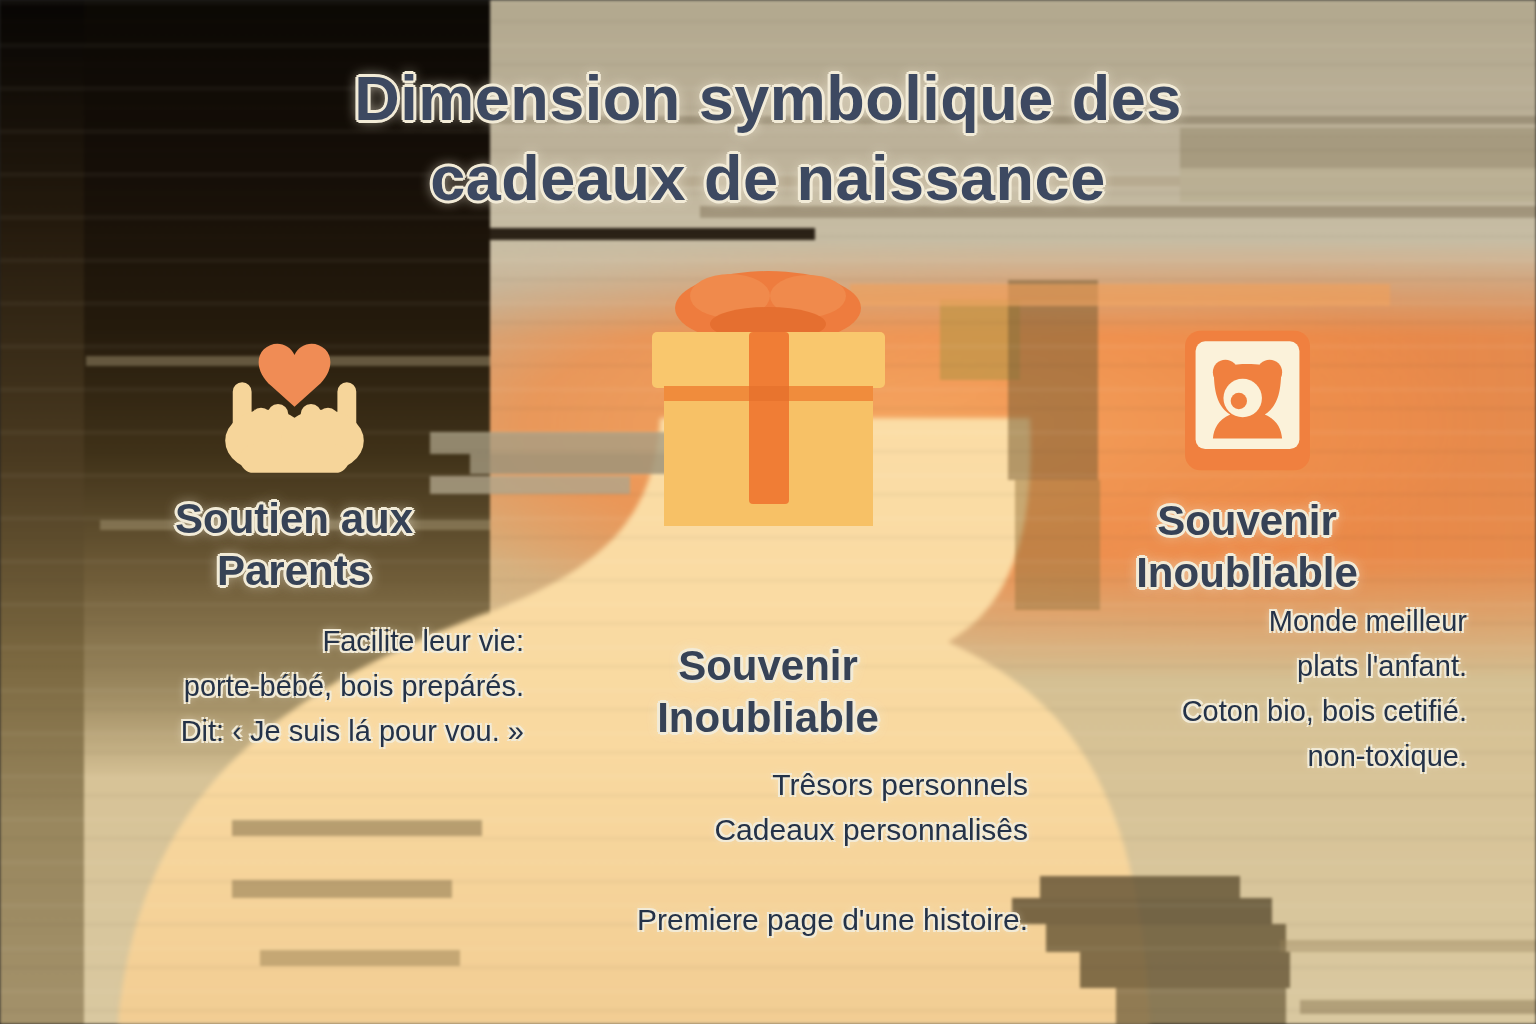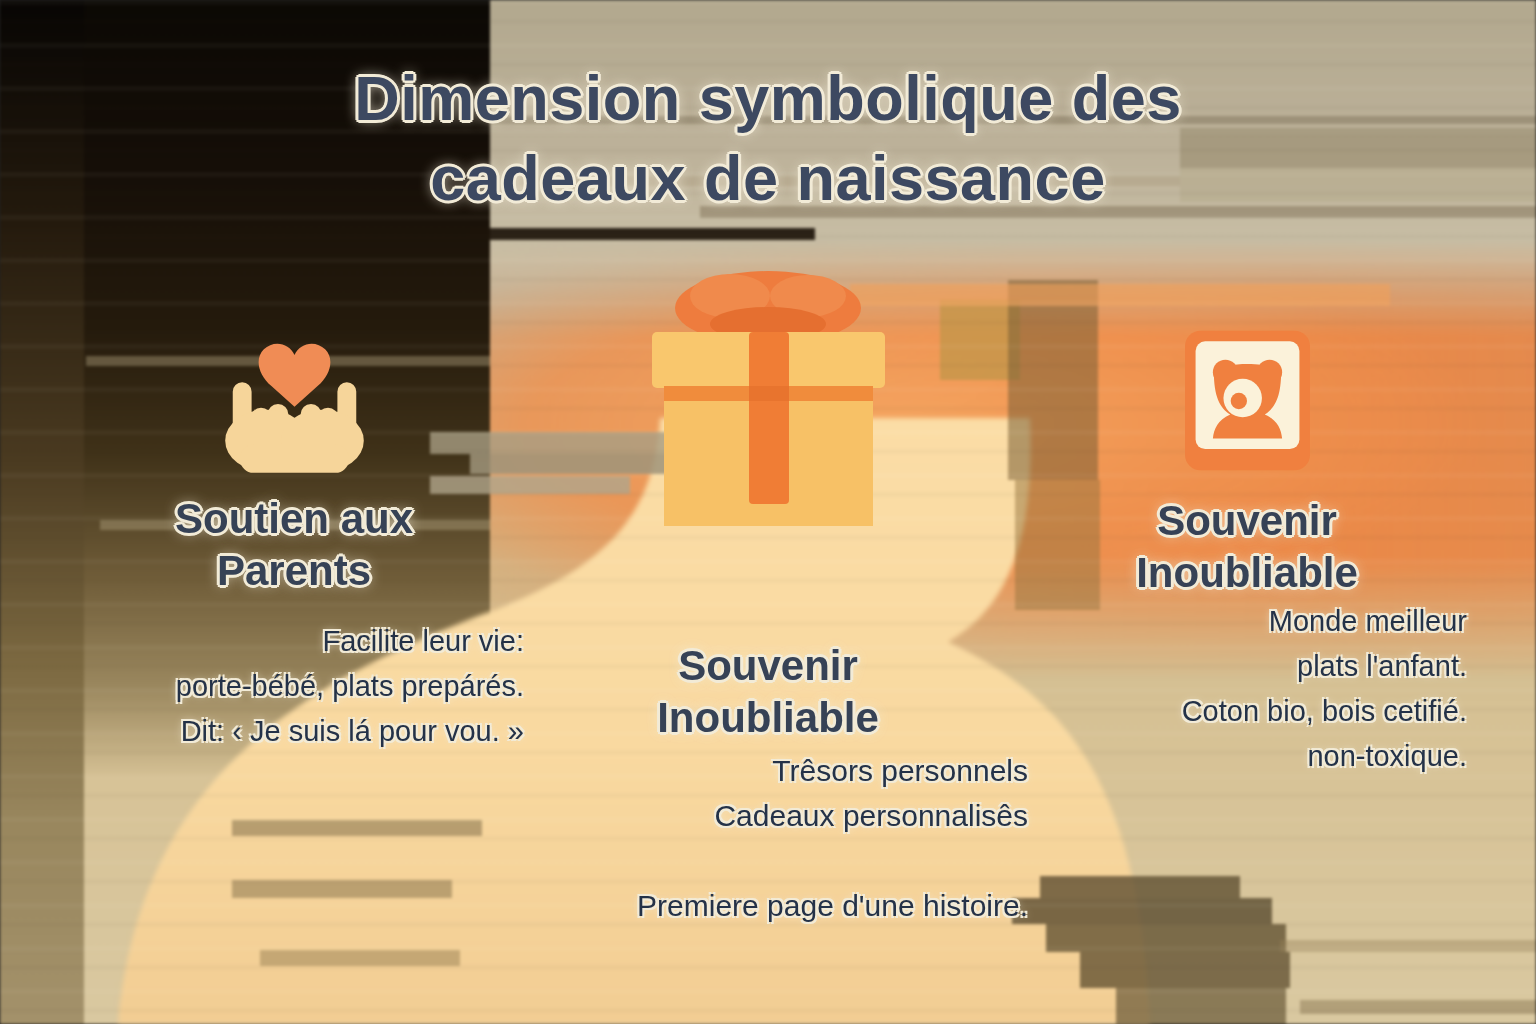--- a/index.html
+++ b/index.html
@@ -86,21 +86,21 @@
   .col-mid  {left:508px; top:266px;width:520px;}
   .col-right{left:1027px;top:328px;width:440px;}
   .icon-wrap{display:flex;justify-content:center;filter:blur(.6px);}
   .heading{margin:0;color:var(--head-ink);font-weight:700;
     font-size:42px;line-height:52px;}
   .col-left  .heading{margin-top:15px;}
   .col-mid   .heading{margin-top:104px;}
   .col-right .heading{margin-top:22px;}
   .body-text{margin:0;color:var(--body-ink);font-size:29px;line-height:45px;}
   .col-left  .body-text{margin-top:22px;}
-  .col-mid   .body-text{font-size:30px;margin-top:4px;}
+  .col-mid   .body-text{font-size:30px;margin-top:18px;}
   .col-right .body-text{font-size:29px;}
 </style>
 </head>
 <body>
 
 <div class="stage">
 
   <div class="bg">
     <div class="bg-base"></div>
     <div class="bg-top-grey"></div>
@@ -169,21 +169,21 @@
             <circle cx="70" cy="86" r="11"></circle>
             <circle cx="105" cy="86" r="11"></circle>
             <circle cx="123" cy="90" r="11"></circle>
             <ellipse cx="58" cy="114" rx="44" ry="33"></ellipse>
             <ellipse cx="117" cy="114" rx="44" ry="33"></ellipse>
             <rect x="30" y="118" width="115" height="30" rx="14"></rect>
           </g>
         </svg>
       </div>
       <h2 class="heading halo"><span>Soutien aux</span><br><span>Parents</span></h2>
-      <p class="body-text halo-soft"><span>Facilite leur vie:</span><br><span>porte-bébé, plats prepárés.</span><br><span>Dit: ‹ Je suis lá pour vou. »</span></p>
+      <p class="body-text halo-soft"><span>Facilite leur vie:</span><br><span>porte-bébé, bois prepárés.</span><br><span>Dit: ‹ Je suis lá pour vou. »</span></p>
     </section>
 
     <section class="col col-mid">
       <div class="icon-wrap">
         <svg width="237" height="270" viewBox="0 0 237 270" aria-hidden="true">
           <ellipse cx="118" cy="42" rx="93" ry="37" fill="#ee7c3e"></ellipse>
           <ellipse cx="80" cy="30" rx="40" ry="22" fill="#f08a4c"></ellipse>
           <ellipse cx="158" cy="30" rx="38" ry="21" fill="#f08a4c"></ellipse>
           <ellipse cx="118" cy="58" rx="58" ry="17" fill="#e56f30"></ellipse>
           <rect x="14" y="120" width="209" height="140" fill="#f7c166"></rect>

